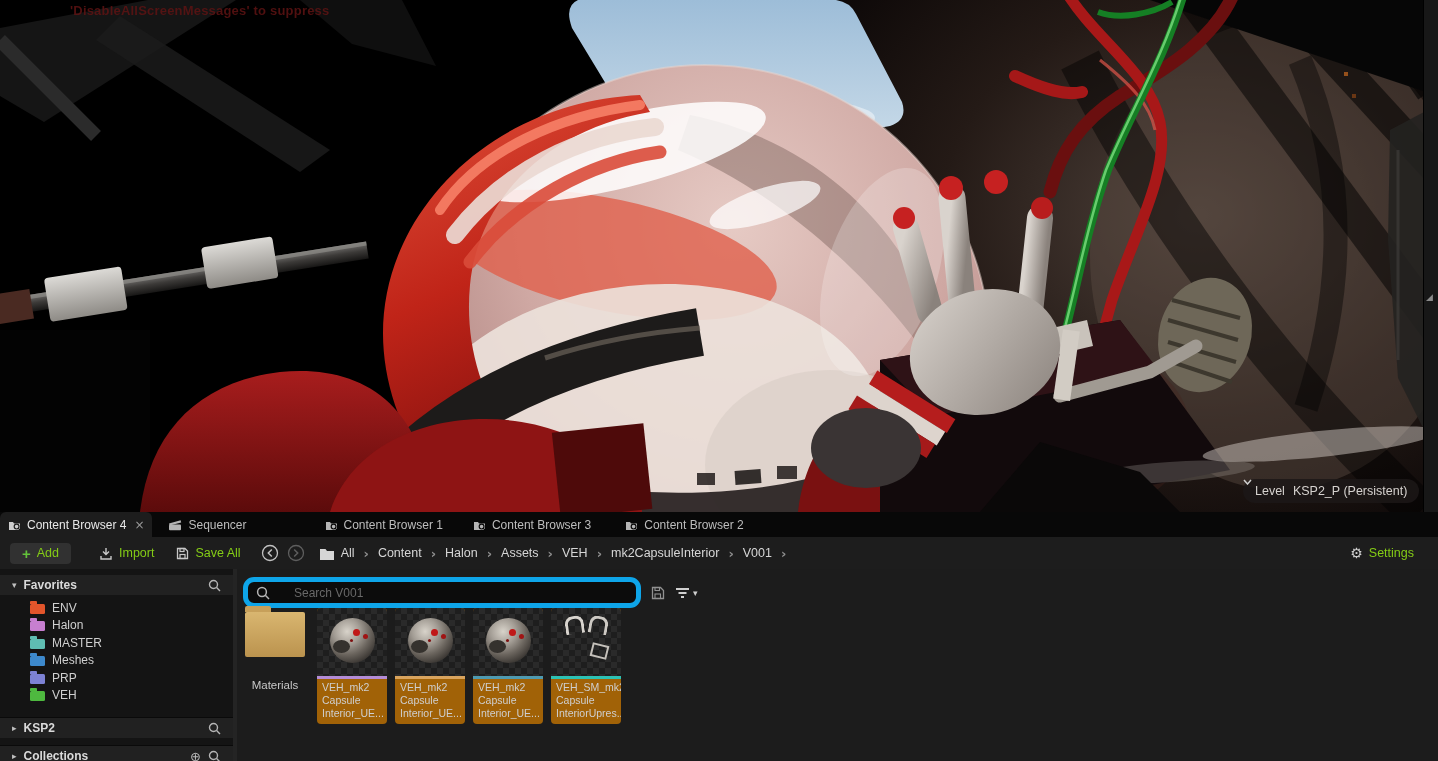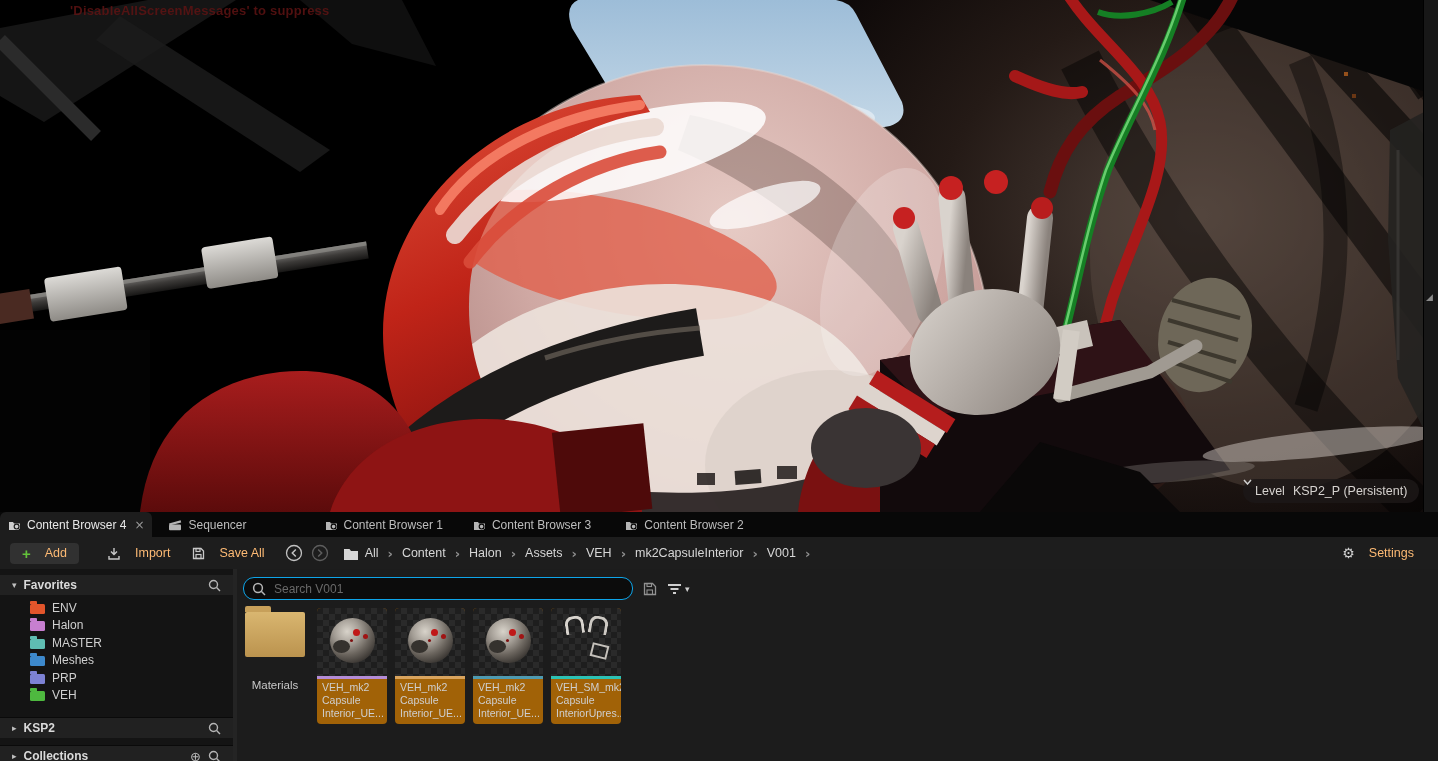--- a/index.html
+++ b/index.html
@@ -27,21 +27,21 @@
   .tab.active{background:#1d1d1d;border-radius:6px 6px 0 0;color:#e8e8e8;}
   .tab .close{color:#9a9a9a;font-size:12px;margin-left:2px;}
   .tab svg{flex:0 0 auto;}
 
   
   .toolbar{position:absolute;left:0;top:537px;width:1438px;height:32px;background:#1d1d1d;
            display:flex;align-items:center;font-size:12.5px;color:#cfcfcf;}
   .tb-btn{display:flex;align-items:center;gap:6px;cursor:pointer;}
   .add-btn{margin-left:10px;background:#313131;border-radius:4px;height:21px;padding:0 12px;}
   .add-plus{color:#63c23a;font-size:15px;font-weight:bold;line-height:1;}
-  .tb-label{color:#fdba74;margin-left:8px;}
+  .tb-label{color:#84cc16;}
   .crumbs{display:flex;align-items:center;gap:9px;margin-left:6px;color:#d6d6d6;}
   .crumb{cursor:pointer;}
   .crumb-sep{color:#8f8f8f;font-size:13px;font-weight:bold;}
   .tb-spacer{flex:1;}
   .settings{display:flex;align-items:center;gap:6px;margin-right:24px;cursor:pointer;}
   .gear{font-size:14px;color:#cfcfcf;}
 
   
   .cbody{position:absolute;left:0;top:569px;width:1438px;height:192px;background:#1c1c1c;}
   .sidebar{position:absolute;left:0;top:0;width:233px;height:192px;background:#141414;overflow:hidden;}
@@ -57,22 +57,22 @@
         color:#cfcfcf;cursor:pointer;}
   .ficon{position:relative;width:15px;height:10px;border-radius:1.5px;margin-top:2px;}
   .ficon::before{content:"";position:absolute;left:0;top:-3px;width:7px;height:3px;border-radius:1px 1px 0 0;
                  background:inherit;}
   .ksp2-head{margin-top:7px;}
   .col-head{margin-top:7px;}
   .mag{flex:0 0 auto;}
 
   .main{position:absolute;left:237px;top:0;width:1201px;height:192px;background:#1c1c1c;}
   .search-row{position:absolute;left:6px;top:8px;display:flex;align-items:center;gap:10px;}
-  .search-pill{position:relative;width:388px;height:21px;border:1px solid #0ea5e9;border-radius:11px;
-               background:#0c0c0c;display:flex;align-items:center;}
+  .search-pill{position:relative;width:388px;height:21px;border:5px solid #0ea5e9;border-radius:11px;
+               background:#0c0c0c;display:flex;align-items:center;gap:16px;}
   .search-pill svg{margin:0 6px 0 8px;}
   .search-pill input{flex:1;background:transparent;border:none;outline:none;color:#c9c9c9;
                      font-size:12px;font-family:"Liberation Sans",sans-serif;}
   .search-pill input::placeholder{color:#696969;}
   .filter{display:flex;align-items:center;gap:3px;cursor:pointer;}
   .filter .caret{font-size:9px;color:#cfcfcf;}
 
   .grid{position:absolute;left:0;top:0;width:100%;height:100%;}
   .folder-tile{position:absolute;left:5px;top:39px;width:66px;cursor:pointer;}
   .bigfolder{position:relative;width:60px;height:45px;margin:4px auto 0 auto;border-radius:2px;

